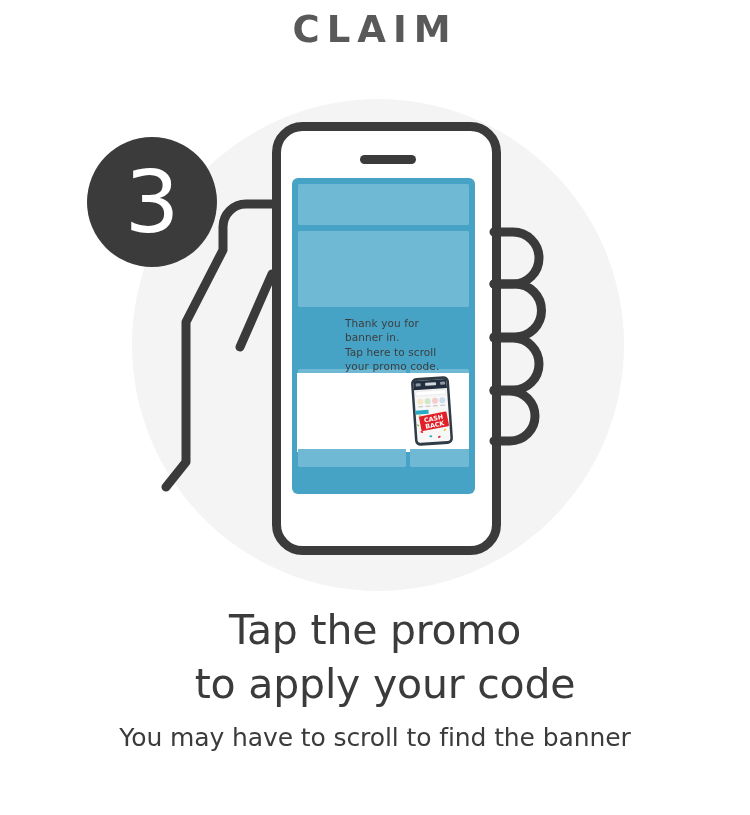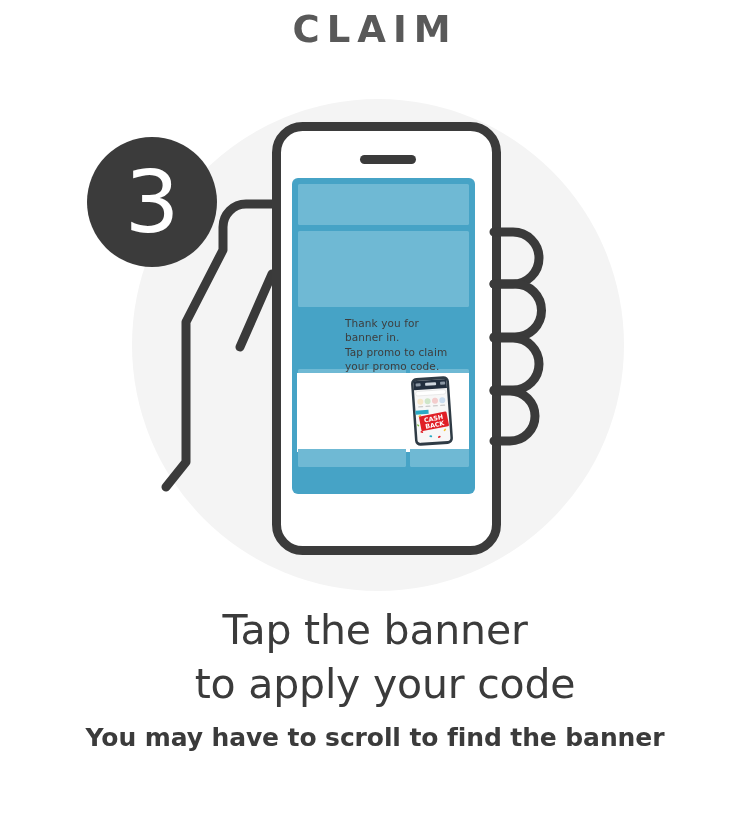--- a/index.html
+++ b/index.html
@@ -79,21 +79,21 @@
   }
   #headline .l2 { display: block; padding-left: 20px; }
   #subline {
     position: absolute;
     left: 0;
     top: 722px;
     width: 750px;
     text-align: center;
     font-family: "DejaVu Sans", "Liberation Sans", sans-serif;
     font-size: 25px;
-    font-weight: 700;
+    font-weight: 400;
     color: #3b3b3b;
     line-height: 32px;
     letter-spacing: -0.1px;
   }
 </style>
 </head>
 <body>
 
 <div id="claim-title">CLAIM</div>
 
@@ -193,23 +193,23 @@
       <text x="152" y="130" text-anchor="middle" dominant-baseline="central" font-family="DejaVu Sans, Liberation Sans, sans-serif" font-size="86" font-weight="400" fill="#ffffff">3</text>
     </g>
 
   </svg>
 </div>
 
 <div id="banner-overlay">
   <div id="banner-text">
     <div>Thank you for</div>
     <div>banner in.</div>
-    <div>Tap promo to claim</div>
+    <div>Tap here to scroll</div>
     <div>your promo code.</div>
   </div>
 </div>
 
 <div id="headline">
-  <span class="l1">Tap the banner</span>
+  <span class="l1">Tap the promo</span>
   <span class="l2">to apply your code</span>
 </div>
 
 <div id="subline">You may have to scroll to find the banner</div>
 
 </body></html>

